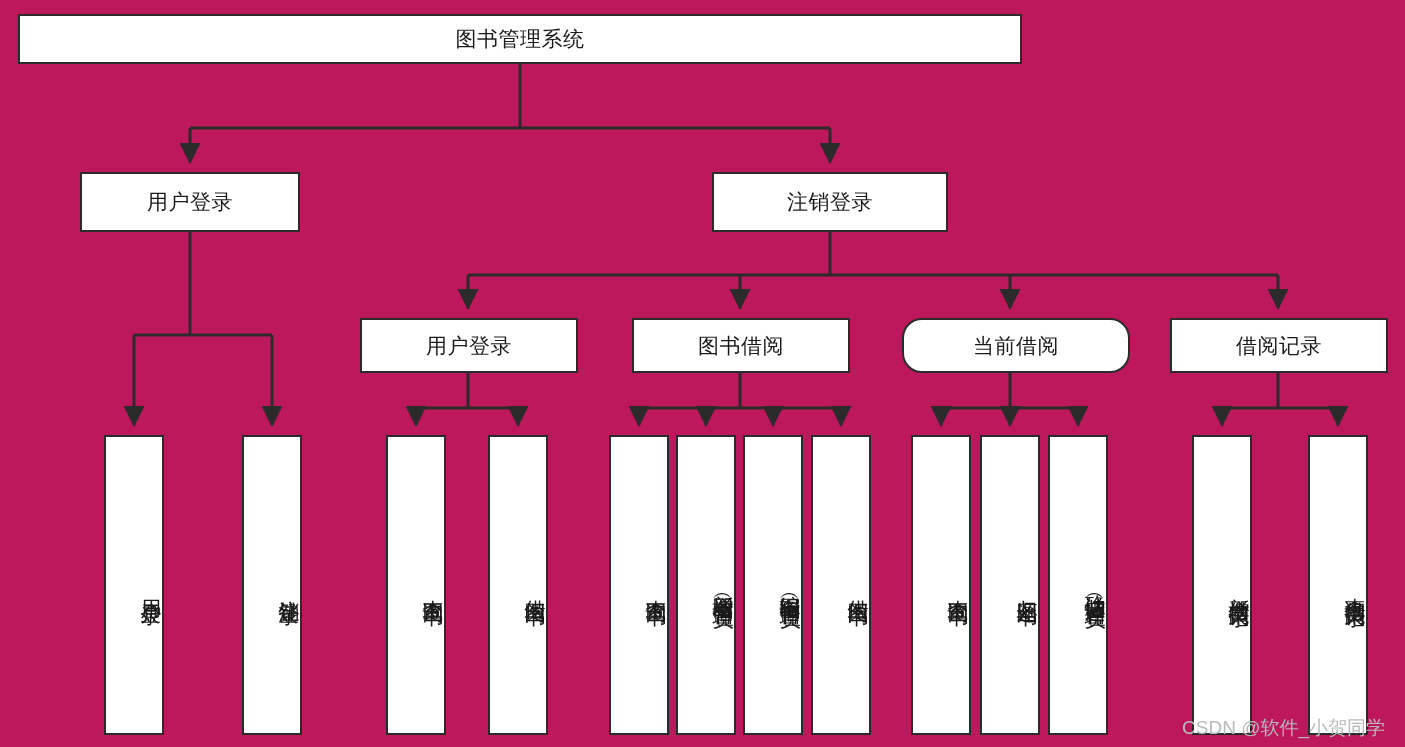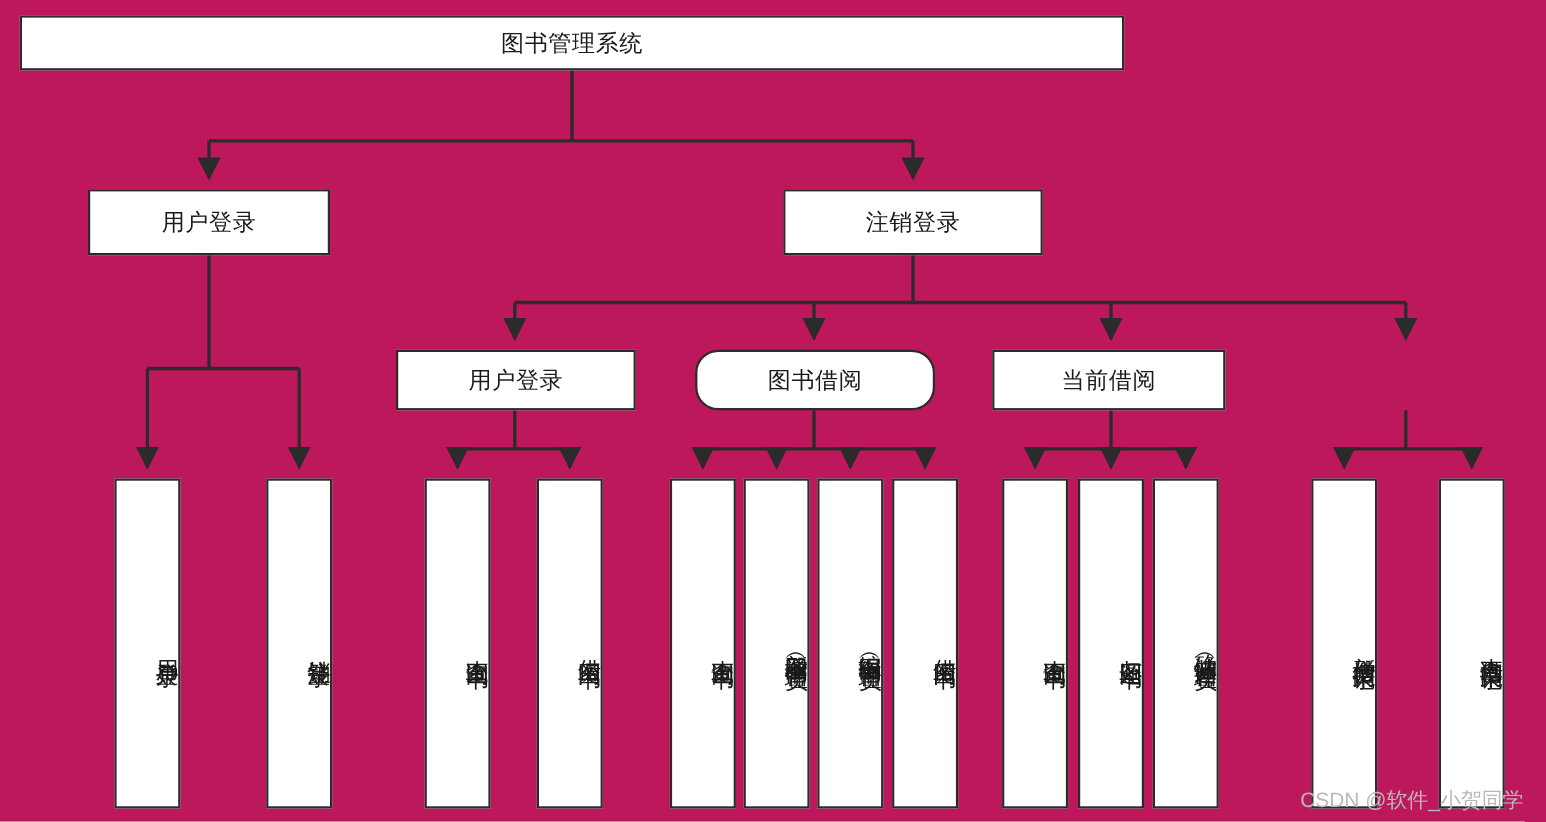--- a/index.html
+++ b/index.html
@@ -119,22 +119,23 @@
       <path d="M 1338 408 L 1338 425" marker-end="url(#arrow)"></path>
     </g>
   </svg>
 
   <div class="node horiz" style="left:18px; top:14px; width:1004px; height:50px;">图书管理系统</div>
 
   <div class="node horiz" style="left:80px; top:172px; width:220px; height:60px;">用户登录</div>
   <div class="node horiz" style="left:712px; top:172px; width:236px; height:60px;">注销登录</div>
 
   <div class="node horiz" style="left:360px; top:318px; width:218px; height:55px;">用户登录</div>
-  <div class="node horiz" style="left:632px; top:318px; width:218px; height:55px;border-radius:21px;">图书借阅</div>
-  <div class="node horiz" style="left:902px; top:318px; width:212px; height:55px;">当前借阅</div>
+  <div class="node horiz" style="left:632px; top:318px; width:218px; height:55px;">图书借阅</div>
+  <div class="node horiz" style="left:902px; top:318px; width:228px; height:55px;border-radius:20px;">当前借阅</div>
+  <div class="node horiz" style="left:1170px; top:318px; width:218px; height:55px;">借阅记录</div>
 
   <div class="node vert" style="left:104px; top:435px; width:60px; height:300px;">
     <span class="vtext">用户登录</span>
   </div>
   <div class="node vert" style="left:242px; top:435px; width:60px; height:300px;">
     <span class="vtext">注销登录</span>
   </div>
 
   <div class="node vert" style="left:386px; top:435px; width:60px; height:300px;">
     <span class="vtext">查询图书</span>

